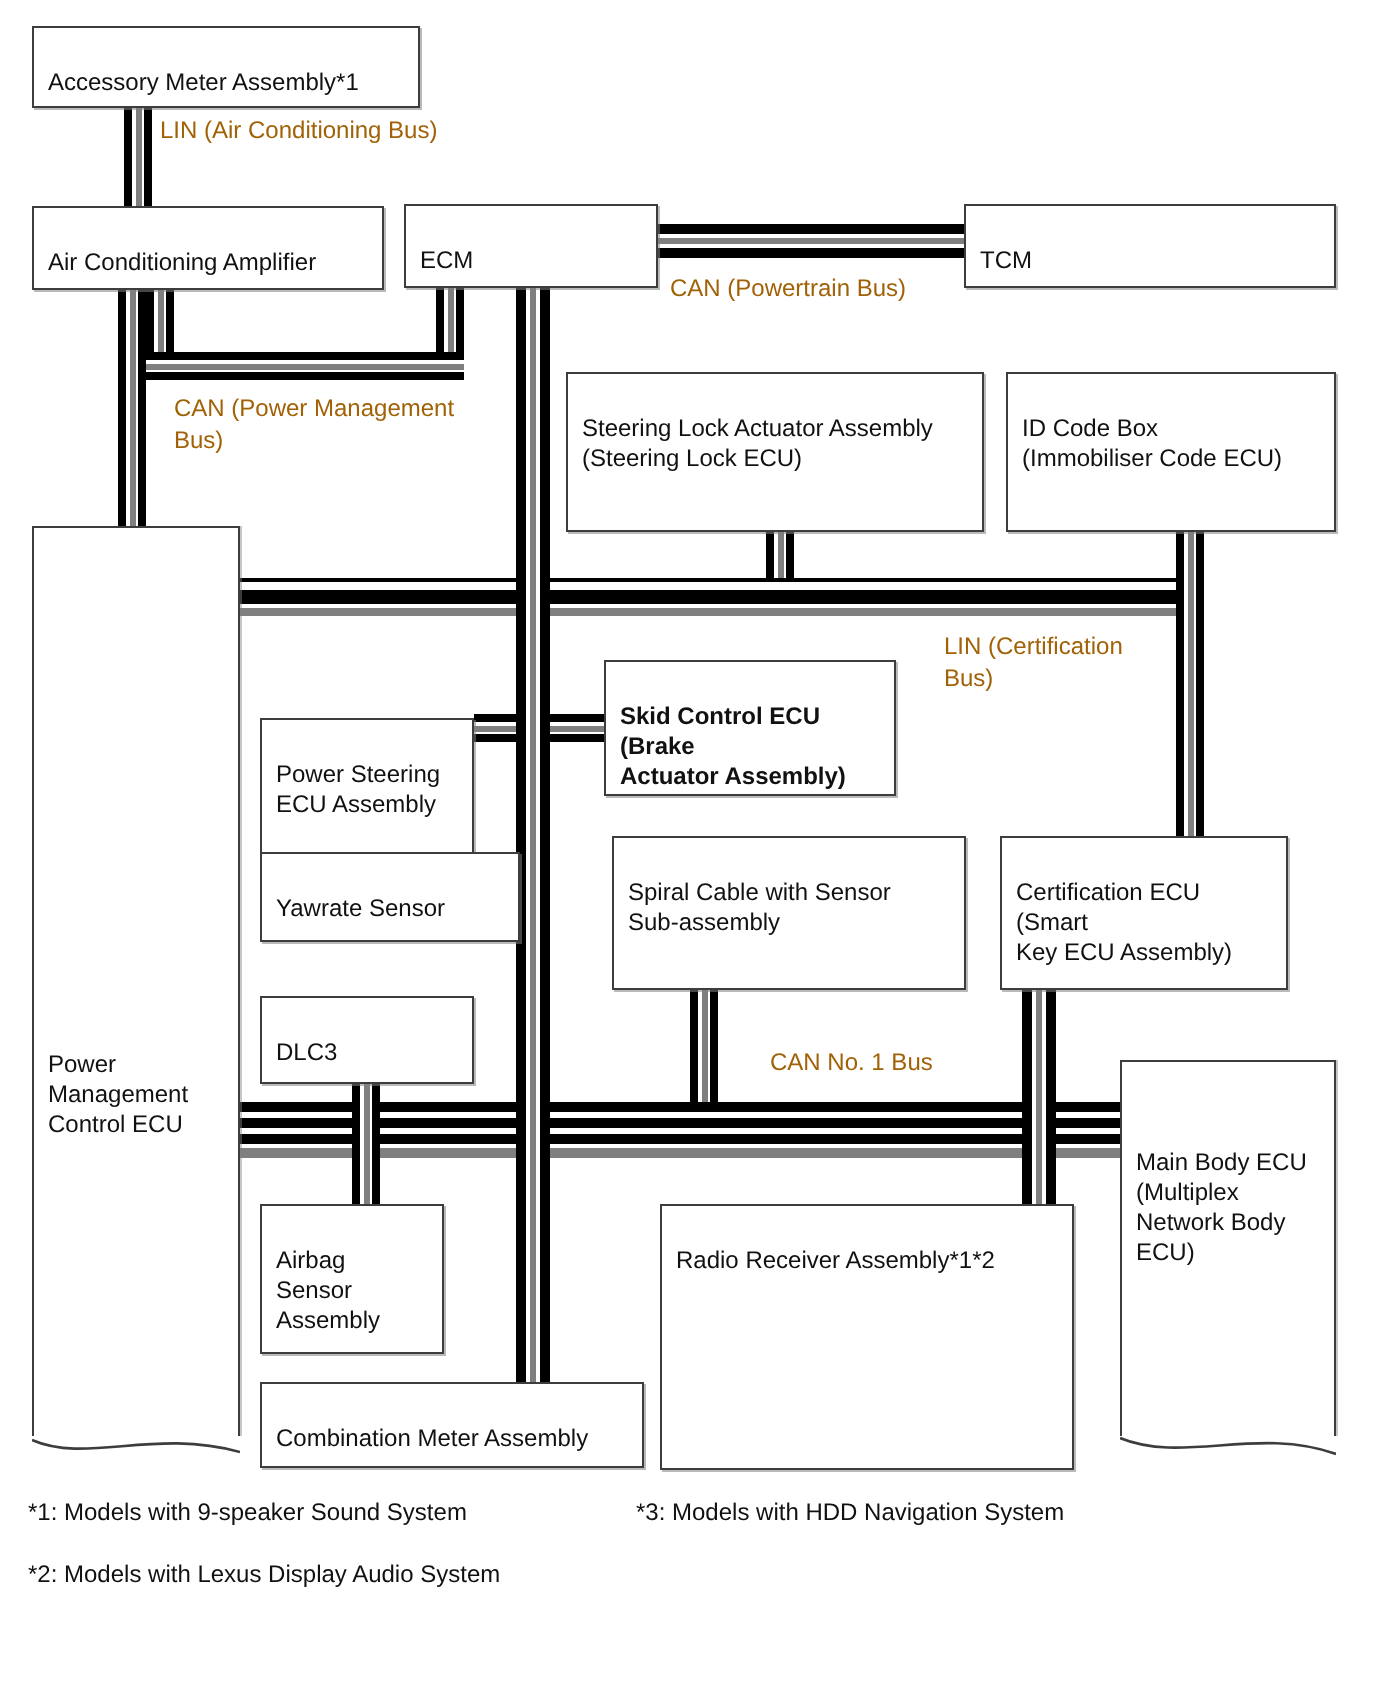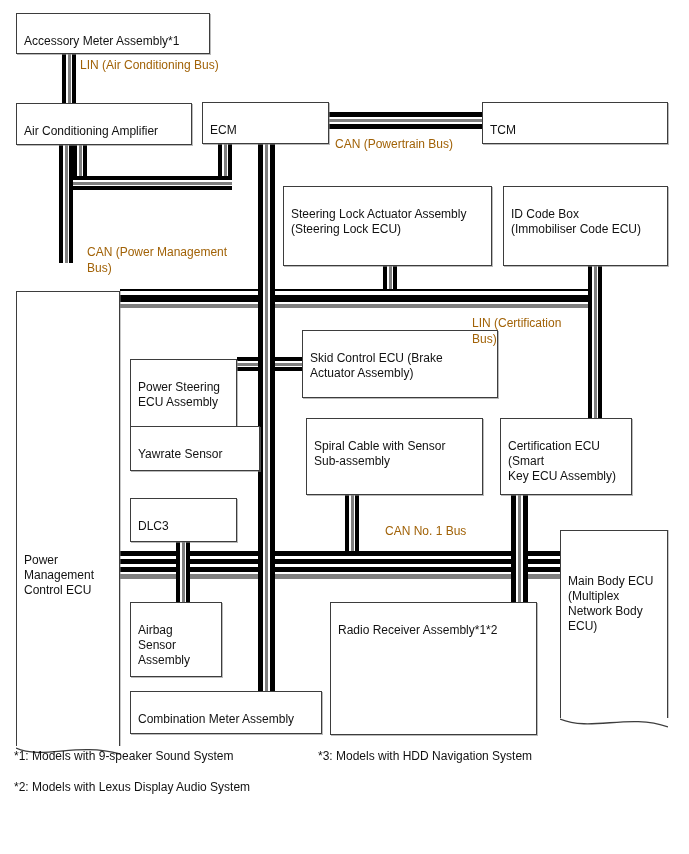--- a/index.html
+++ b/index.html
@@ -76,49 +76,49 @@
   <div class="box" style="left:283px;top:186px;width:209px;height:80px;">
     <span>Steering Lock Actuator Assembly
 (Steering Lock ECU)</span>
   </div>
 
   <div class="box" style="left:503px;top:186px;width:165px;height:80px;">
     <span>ID Code Box
 (Immobiliser Code ECU)</span>
   </div>
 
-  <div class="box torn" style="left:16px;top:263px;width:104px;height:455px;padding-top:246px;margin-top:28px;">
+  <div class="box torn" style="left:16px;top:263px;width:104px;height:455px;padding-top:246px;">
     <span>Power
 Management
 Control ECU</span>
     <svg viewBox="0 0 106 15" preserveAspectRatio="none">
       <path d="M0 3 C 28 15, 62 -3, 106 9" fill="none" stroke="#3d3d3d" stroke-width="1.3"></path>
     </svg>
   </div>
 
   <div class="box" style="left:130px;top:327px;width:107px;height:71px;margin-top:32px;">
     <span>Power Steering
 ECU Assembly</span>
   </div>
 
-  <div class="box" style="left:302px;top:330px;width:196px;height:68px;">
+  <div class="box" style="left:302px;top:330px;width:146px;height:68px;font-weight:bold;">
     <span>Skid Control ECU (Brake
 Actuator Assembly)</span>
   </div>
 
   <div class="box" style="left:130px;top:426px;width:130px;height:45px;">
     <span>Yawrate Sensor</span>
   </div>
 
   <div class="box" style="left:306px;top:418px;width:177px;height:77px;">
     <span>Spiral Cable with Sensor
 Sub-assembly</span>
   </div>
 
-  <div class="box" style="left:500px;top:418px;width:132px;height:77px;">
+  <div class="box" style="left:500px;top:418px;width:144px;height:77px;">
     <span>Certification ECU (Smart
 Key ECU Assembly)</span>
   </div>
 
   <div class="box" style="left:130px;top:498px;width:107px;height:44px;">
     <span>DLC3</span>
   </div>
 
   <div class="box" style="left:130px;top:602px;width:92px;height:75px;">
     <span>Airbag Sensor
@@ -138,21 +138,21 @@
 (Multiplex
 Network Body
 ECU)</span>
     <svg viewBox="0 0 110 15" preserveAspectRatio="none">
       <path d="M0 2 C 32 15, 70 -4, 110 10" fill="none" stroke="#3d3d3d" stroke-width="1.3"></path>
     </svg>
   </div>
 
   <div class="lbl" style="left:80px;top:57px;">LIN (Air Conditioning Bus)</div>
   <div class="lbl" style="left:335px;top:136px;">CAN (Powertrain Bus)</div>
-  <div class="lbl" style="left:87px;top:196px;margin-top:48px;">CAN (Power Management
+  <div class="lbl" style="left:87px;top:196px;">CAN (Power Management
 Bus)</div>
   <div class="lbl" style="left:472px;top:315px;">LIN (Certification
 Bus)</div>
   <div class="lbl" style="left:385px;top:523px;text-align:center;">CAN No. 1 Bus</div>
 
   <div class="fn" style="left:14px;top:749px;">*1: Models with 9-speaker Sound System</div>
   <div class="fn" style="left:318px;top:749px;">*3: Models with HDD Navigation System</div>
   <div class="fn" style="left:14px;top:780px;">*2: Models with Lexus Display Audio System</div>
 
 </div>

